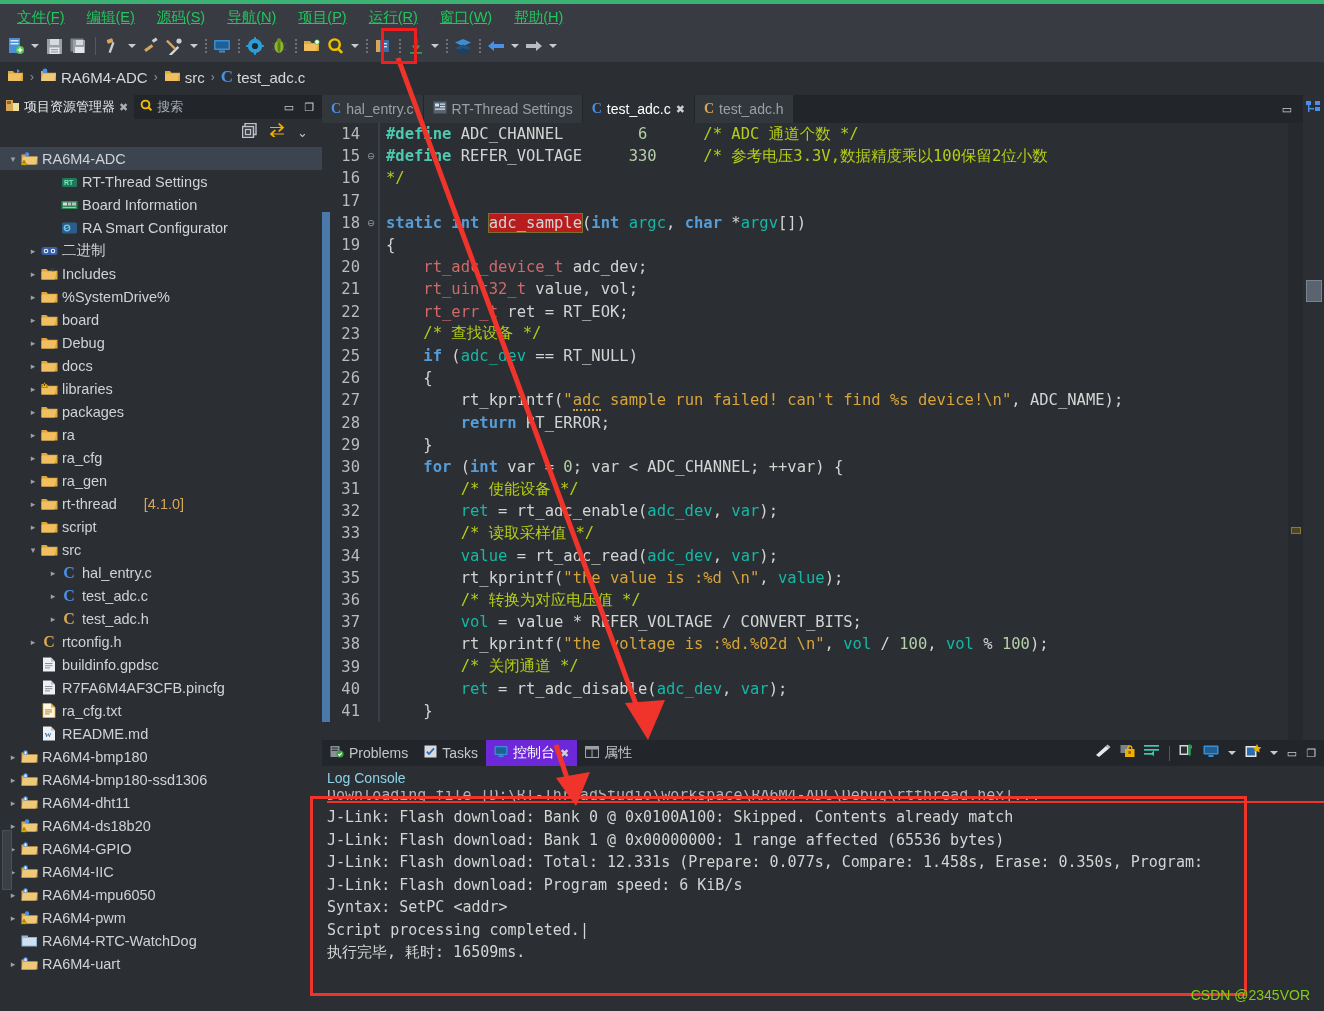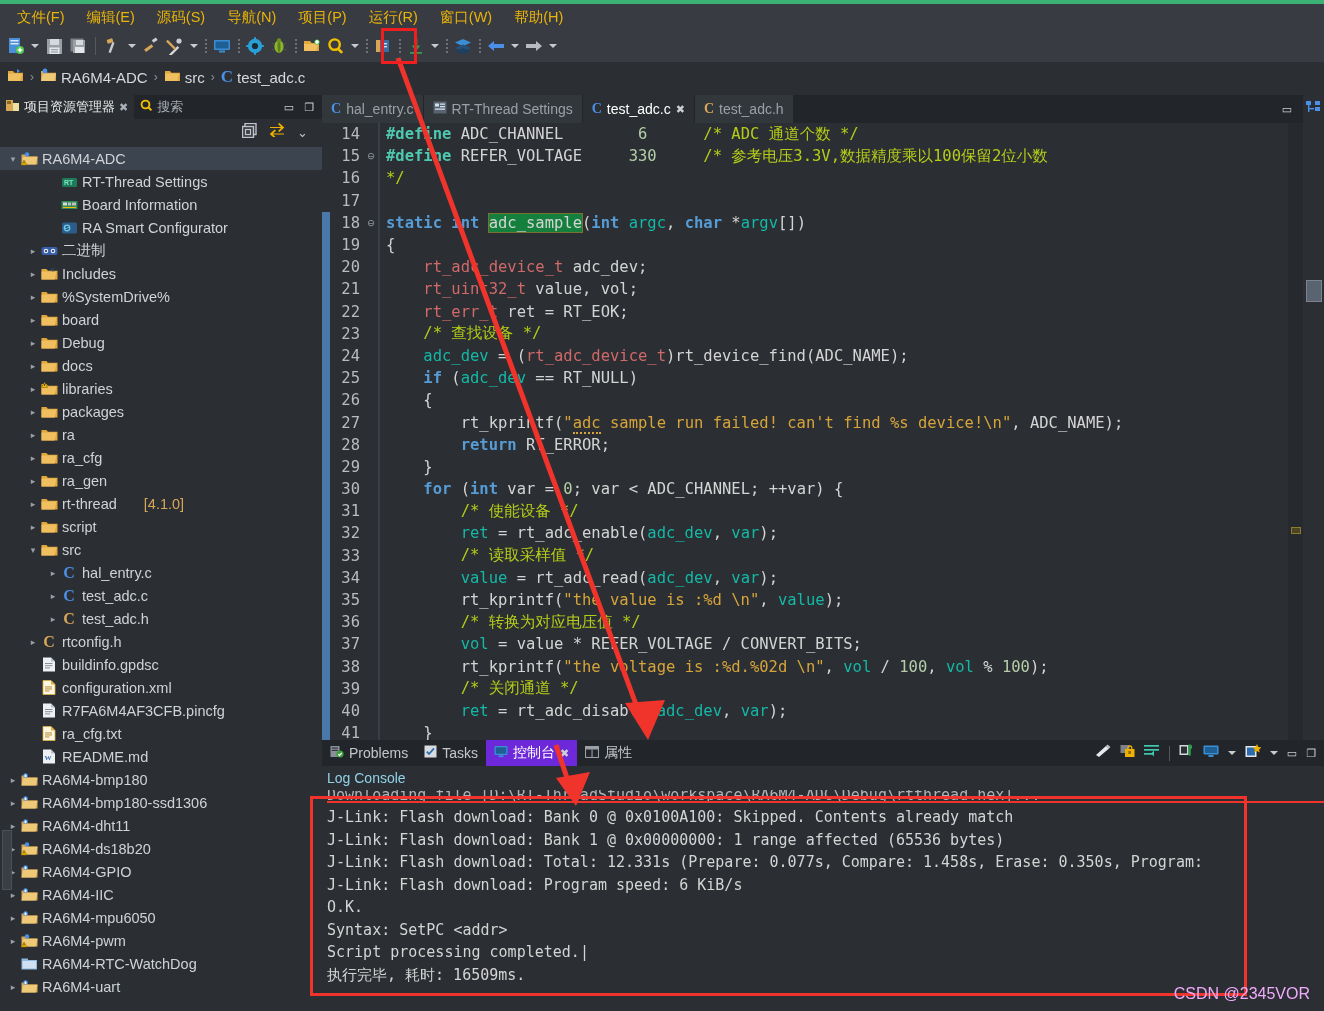--- a/index.html
+++ b/index.html
@@ -13,21 +13,21 @@
 
   
   .greenstrip { position:absolute; top:0; left:0; width:1324px; height:4px; background:#3bb273; }
 
   
   .menubar {
     position:absolute; top:4px; left:0; width:1324px; height:26px;
     background:#383c42; display:flex; align-items:center; padding-left:6px;
   }
   .menu-item {
-    color:#eab308; font-size:14.5px; padding:2px 11px; white-space:nowrap; cursor:default;
+    color:#22c55e; font-size:14.5px; padding:2px 11px; white-space:nowrap; cursor:default;text-decoration:underline;
   }
 
   
   .toolbar {
     position:absolute; top:30px; left:0; width:1324px; height:32px;
     background:#383c42; display:flex; align-items:center; padding-left:4px; gap:0px;
   }
   .tb { width:24px; height:24px; display:flex; align-items:center; justify-content:center;
         font-size:15px; line-height:1; position:relative; }
   .tb svg { display:block; }
@@ -97,21 +97,21 @@
   .code { white-space:pre; color:#d4d4d4; }
 
   .k   { color:#569cd6; font-weight:bold; }
   .mac { color:#4ec9b0; font-weight:bold; }
   .typ { color:#d16969; }
   .cmt { color:#b5cc18; }
   .str { color:#d7a43a; }
   .num { color:#b5cea8; }
   .fn  { color:#d4d4d4; }
   .var { color:#14b8a6; }
-  .hl  { background:#15803d; outline:1px solid #7a7030; }
+  .hl  { background:#b91c1c; outline:1px solid #7a7030; }
   .squig { border-bottom:2px dotted #d7a43a; }
 
   
   .console { position:absolute; top:740px; left:322px; width:1002px; height:271px; background:#2b2f33; }
   .cs-tabrow { height:26px; background:#22262a; display:flex; align-items:stretch; }
   .cs-tab { display:flex; align-items:center; gap:5px; padding:0 8px; font-size:14px;
             color:#c3c7cb; background:#22262a; }
   .cs-tab.active { background:#6d28d9; color:#ffffff; }
   .cs-tabspacer { flex:1; background:#22262a; }
   .cs-tools { display:flex; align-items:center; gap:9px; padding:0 8px; background:#22262a; }
@@ -130,21 +130,21 @@
   .ovr-mark { position:absolute; left:3px; width:10px; height:7px; background:#4c4622;
               border:1px solid #8a7b2e; }
   .right-dock { position:absolute; top:95px; left:1303px; width:21px; height:916px; background:#2b2f33; }
   .rd-box { position:absolute; top:280px; left:1306px; width:16px; height:22px;
             background:#5a6470; border:1px solid #7a838e; }
 
   
   .arrow-svg { position:absolute; top:0; left:0; width:1324px; height:1011px; pointer-events:none; z-index:20; }
 
   
-  .watermark { position:absolute; right:14px; bottom:8px; color:#f0abfc; font-size:16px; z-index:26; }
+  .watermark { position:absolute; right:14px; bottom:8px; color:#84cc16; font-size:14px; z-index:26; }
 
   
   .left-scroll { position:absolute; left:2px; top:735px; width:10px; height:60px;
                  background:#3a3f45; border:1px solid #4a5058; }
 </style>
 </head>
 <body>
 
 <div id="root">
 
@@ -667,34 +667,20 @@
               <rect x="3" y="10.4" width="5" height="1" fill="#8a9099"></rect>
             </svg>
           </span>
           <span class="lbl">buildinfo.gpdsc</span>
         </div>
         <div class="node">
           <span style="display: inline-block; flex: 0 0 auto; width: 26px;"></span>
           <span class="twisty"></span>
           <span class="ico">
             <svg width="14" height="15" viewBox="0 0 14 15">
-              <path d="M1 0.5h8l4 4v10H1z" fill="#fdf6e0" stroke="#e0b040" stroke-width="0.8"></path>
-              <path d="M9 0.5l4 4H9z" fill="#e0b040"></path>
-              <rect x="3" y="6.5" width="7" height="0.9" fill="#b08020"></rect>
-              <rect x="3" y="8.5" width="7" height="0.9" fill="#b08020"></rect>
-              <rect x="3" y="10.5" width="4.5" height="0.9" fill="#b08020"></rect>
-            </svg>
-          </span>
-          <span class="lbl">configuration.xml</span>
-        </div>
-        <div class="node">
-          <span style="display: inline-block; flex: 0 0 auto; width: 26px;"></span>
-          <span class="twisty"></span>
-          <span class="ico">
-            <svg width="14" height="15" viewBox="0 0 14 15">
               <path d="M1 0.5h8l4 4v10H1z" fill="#eef1f4"></path>
               <path d="M9 0.5l4 4H9z" fill="#b8c2cc"></path>
               <rect x="3" y="6" width="7.5" height="1" fill="#8a9099"></rect>
               <rect x="3" y="8.2" width="7.5" height="1" fill="#8a9099"></rect>
               <rect x="3" y="10.4" width="5" height="1" fill="#8a9099"></rect>
             </svg>
           </span>
           <span class="lbl">R7FA6M4AF3CFB.pincfg</span>
         </div>
         <div class="node">
@@ -965,27 +951,20 @@
         </div>
 
       <div class="code-row">
           <span class="gutter-chg" style="background:#4a78a8;"></span>
           <span class="lno">23</span>
           <span class="fold"></span>
           <span class="gsep"></span>
           <span class="code">    <span class="cmt">/* 查找设备 */</span></span>
         </div>
 
-      <div class="code-row">
-          <span class="gutter-chg" style="background:#4a78a8;"></span>
-          <span class="lno">24</span>
-          <span class="fold"></span>
-          <span class="gsep"></span>
-          <span class="code">    <span class="var">adc_dev</span> = (<span class="typ">rt_adc_device_t</span>)rt_device_find(ADC_NAME);</span>
-        </div>
 
       <div class="code-row">
           <span class="gutter-chg" style="background:#4a78a8;"></span>
           <span class="lno">25</span>
           <span class="fold"></span>
           <span class="gsep"></span>
           <span class="code">    <span class="k">if</span> (<span class="var">adc_dev</span> == RT_NULL)</span>
         </div>
 
       <div class="code-row">
@@ -1231,21 +1210,20 @@
         <span style="color:#c8ccd0;font-size:11px;">❐</span>
       </div>
     </div>
     <div class="cs-title">Log Console</div>
     <div class="cs-body" id="console-body">
         <div class="cs-line clip" style="height: 13px; line-height: 11px; overflow: hidden; color: rgb(176, 180, 184); border-bottom: 2px solid rgb(240, 52, 44); margin-bottom: 3px;">Downloading file [D:\RT-ThreadStudio\workspace\RA6M4-ADC\Debug\rtthread.hex]...</div>
         <div class="cs-line">J-Link: Flash download: Bank 0 @ 0x0100A100: Skipped. Contents already match</div>
         <div class="cs-line">J-Link: Flash download: Bank 1 @ 0x00000000: 1 range affected (65536 bytes)</div>
         <div class="cs-line">J-Link: Flash download: Total: 12.331s (Prepare: 0.077s, Compare: 1.458s, Erase: 0.350s, Program:</div>
         <div class="cs-line">J-Link: Flash download: Program speed: 6 KiB/s</div>
-        <div class="cs-line">O.K.</div>
         <div class="cs-line">Syntax: SetPC &lt;addr&gt;</div>
         <div class="cs-line">Script processing completed.<span>|</span></div>
         <div class="cs-line">执行完毕, 耗时: 16509ms.</div>
       </div>
   </div>
   <div class="cs-redbox"></div>
 
   <svg class="arrow-svg" viewBox="0 0 1324 1011">
     <line x1="398" y1="58" x2="641" y2="718" stroke="#f0342c" stroke-width="5"></line>
     <polygon points="648,740 625,703 665,700" fill="#f0342c"></polygon>

